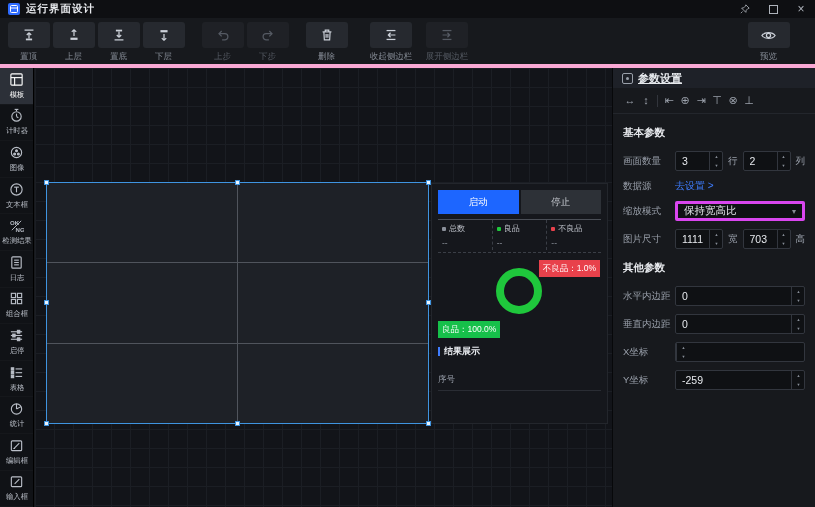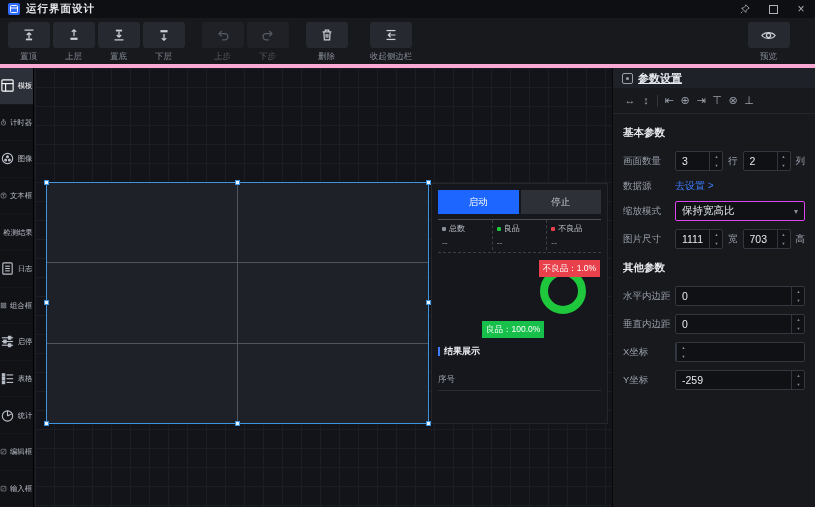--- a/index.html
+++ b/index.html
@@ -22,21 +22,21 @@
   .tbtn .box{width:42px;height:26px;background:#26292f;border-radius:3px;display:flex;align-items:center;justify-content:center;color:#ccd1d9;}
   .tbtn .cap{font-size:8.5px;color:#868c96;margin-top:3px;white-space:nowrap;}
   .tbtn.disabled .box{background:#1f2126;color:#555a63;}
   .tbtn.disabled .cap{color:#565b64;}
   .tbtn.wide{width:56px;}
   .tsep{width:14px;flex:0 0 auto;}
   .tspacer{flex:1;}
   .tbtn.preview{margin-right:16px;}
   
   .sidebar{position:absolute;left:0;top:68px;width:34px;height:439px;background:#101216;border-right:1px solid #000;overflow:hidden;}
-  .side-item{height:36.6px;display:flex;flex-direction:row;align-items:center;justify-content:center;gap:2px;color:#b9bec7;font-size:8px;cursor:pointer;border-bottom:1px solid #15171b;}
+  .side-item{height:36.6px;display:flex;flex-direction:column;align-items:center;justify-content:center;gap:2px;color:#b9bec7;font-size:8px;cursor:pointer;border-bottom:1px solid #15171b;}
   .side-item.active{background:#2c3038;color:#fff;}
   .side-item .lbl{transform:scale(.92);white-space:nowrap;}
   
   .canvas{
     position:absolute;left:35px;top:68px;width:577px;height:439px;overflow:hidden;
     background-color:#121419;
     background-image:linear-gradient(#1b1e24 1px,transparent 1px),linear-gradient(90deg,#1b1e24 1px,transparent 1px);
     background-size:19px 19px;
   }
   .sel-widget{
@@ -53,21 +53,21 @@
   .btn-start{background:#1d66ff;color:#fff;}
   .btn-stop{background:#2d3137;color:#c9cdd4;margin-left:2px;}
   .demo-line{border-bottom:1px solid #4a4e56;margin-top:5px;}
   .demo-stats{display:flex;margin-top:0;}
   .dstat{flex:1;padding:3px 2px 2px 4px;border-left:1px dashed #3a3e46;}
   .dstat:first-child{border-left:none;}
   .dstat .top{display:flex;align-items:center;gap:3px;font-size:8px;color:#c3c7cf;white-space:nowrap;}
   .dot{width:4px;height:4px;border-radius:1px;flex:0 0 auto;}
   .dstat .val{font-size:8.5px;color:#8a8f99;margin-top:4px;}
   .demo-dash{border-bottom:1px dashed #3a3e46;margin-top:2px;}
-  .gauge-area{position:relative;height:90px;margin-left:44px;}
+  .gauge-area{position:relative;height:90px;}
   .donut{position:absolute;left:58px;top:15px;width:46px;height:46px;border:8px solid #1fc73c;border-radius:50%;}
   .badge{position:absolute;color:#fff;font-size:8.5px;padding:2.5px 4px;white-space:nowrap;}
   .badge-red{right:1px;top:7px;background:#e8414b;}
   .badge-green{left:0;bottom:5px;background:#16c04a;}
   .demo-sec{display:flex;align-items:center;gap:4px;font-size:9px;font-weight:bold;color:#e6e9ed;margin-top:2px;}
   .bluebar{width:2px;height:9px;background:#3f7dff;}
   .demo-col{font-size:8.5px;color:#9aa0ab;margin-top:16px;}
   .demo-list{margin-top:4px;border-top:1px solid #2a2d34;height:70px;}
   
   .panel{position:absolute;left:612px;top:68px;width:203px;height:439px;background:#17191d;border-left:1px solid #07080a;}
@@ -85,21 +85,21 @@
   .num-input.small{width:49px;}
   .num-input.full{flex:1;}
   .num-val{flex:1;display:flex;align-items:center;padding:0 6px;font-size:10.5px;color:#e6e9ed;}
   .stepper{width:13px;border-left:1px solid #32363e;display:flex;flex-direction:column;cursor:pointer;}
   .stepper i{flex:1;display:flex;align-items:center;justify-content:center;font-style:normal;color:#868c96;font-size:5px;line-height:1;}
   .stepper i.up::before{content:"▲";transform:scale(.8);}
   .stepper i.dn::before{content:"▼";transform:scale(.8);}
   .unit{font-size:9.5px;color:#9aa0ab;margin:0 5px;white-space:nowrap;}
   .unit.last{margin-right:0;}
   .link{font-size:10px;color:#3f7dff;cursor:pointer;}
-  .dropdown{flex:1;height:20px;background:#0f1114;border:1px solid #d946ef;border-radius:2px;display:flex;align-items:center;padding:4px 6px;font-size:10.5px;color:#e6e9ed;cursor:pointer;}
+  .dropdown{flex:1;height:20px;background:#0f1114;border:3px solid #d946ef;border-radius:2px;display:flex;align-items:center;padding:4px 6px;font-size:10.5px;color:#e6e9ed;cursor:pointer;}
   .chev{margin-left:auto;color:#868c96;font-size:8px;}
   svg{display:block;}
 </style>
 </head>
 <body>
 
 <div class="app">
 
   <div class="titlebar">
     <span class="appicon">
@@ -203,20 +203,30 @@
 
     <div class="tbtn wide">
       <span class="box">
         <svg width="16" height="16" viewBox="0 0 18 18" stroke="currentColor" stroke-width="1.4" fill="none">
             <line x1="4" y1="4" x2="14" y2="4"></line>
             <line x1="4" y1="14" x2="14" y2="14"></line>
             <path d="M14 9 H6 M8.5 6.5 L6 9 L8.5 11.5"></path>
           </svg>
       </span>
       <span class="cap">收起侧边栏</span>
+    </div>
+    <div class="tbtn wide disabled">
+      <span class="box">
+        <svg width="16" height="16" viewBox="0 0 18 18" stroke="currentColor" stroke-width="1.4" fill="none">
+            <line x1="4" y1="4" x2="14" y2="4"></line>
+            <line x1="4" y1="14" x2="14" y2="14"></line>
+            <path d="M4 9 H12 M9.5 6.5 L12 9 L9.5 11.5"></path>
+          </svg>
+      </span>
+      <span class="cap">展开侧边栏</span>
     </div>
 
     <div class="tspacer"></div>
 
     <div class="tbtn preview">
       <span class="box">
         <svg width="17" height="17" viewBox="0 0 18 18" stroke="currentColor" stroke-width="1.3" fill="none">
             <path d="M2 9 C5 4.8 13 4.8 16 9 C13 13.2 5 13.2 2 9 Z"></path>
             <circle cx="9" cy="9" r="2.2"></circle>
           </svg>

